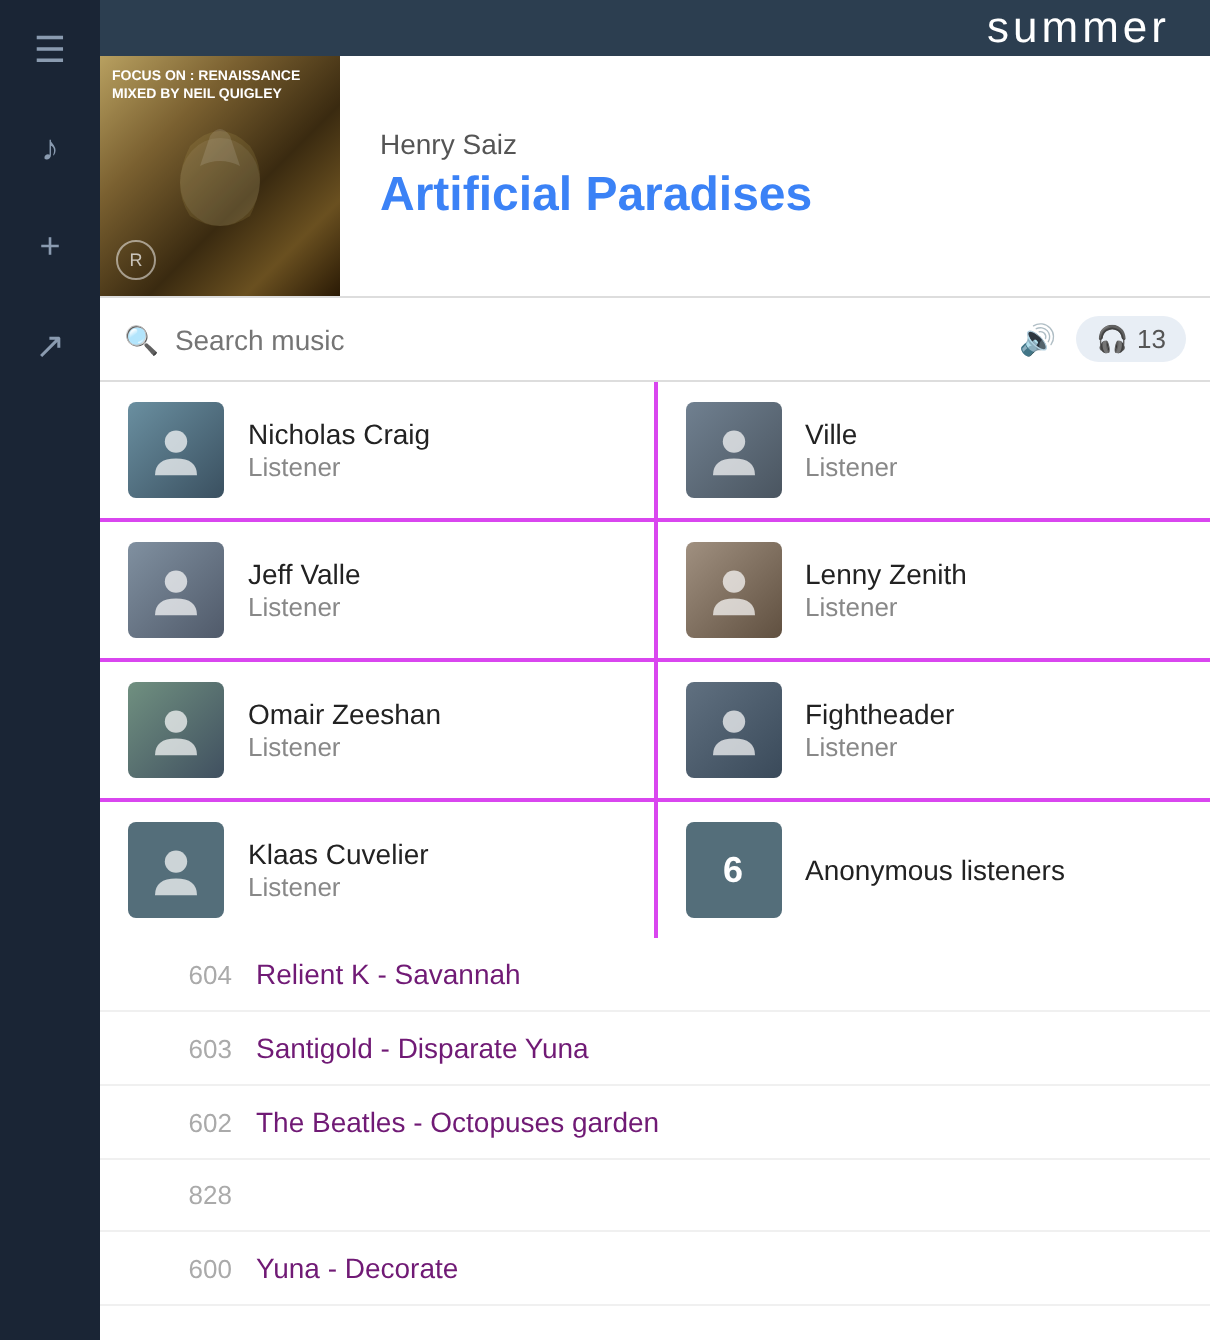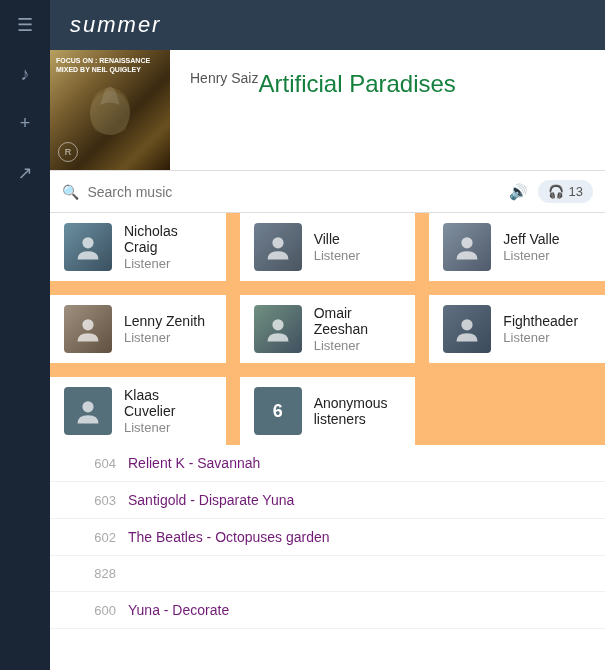--- a/index.html
+++ b/index.html
@@ -34,23 +34,22 @@
       flex: 1;
       display: flex;
       flex-direction: column;
       background: #f0f2f5;
       overflow: hidden;
     }
 
     
     .header {
       background: #2c3e50;
-      padding: 12px 20px;
-      text-align: left;
-      font-style: italic;
+      padding: 1px 20px;
+      text-align: right;
     }
     .header-title {
       color: #ffffff;
       font-size: 22px;
       font-weight: 300;
       letter-spacing: 2px;
     }
 
     
     .now-playing {
@@ -95,31 +94,32 @@
       border: 1px solid rgba(255,255,255,0.5);
       display: flex;
       align-items: center;
       justify-content: center;
       color: rgba(255,255,255,0.7);
       font-size: 9px;
     }
     .track-info {
       padding: 20px 20px;
       display: flex;
+      flex-direction: column;
       justify-content: center;
     }
     .track-artist {
       font-size: 14px;
       color: #555;
       margin-bottom: 4px;
     }
     .track-title {
       font-size: 24px;
-      color: #15803d;
-      font-weight: 400;
+      color: #3b82f6;
+      font-weight: 700;
     }
 
     
     .search-bar {
       display: flex;
       align-items: center;
       background: #ffffff;
       border-bottom: 1px solid #ddd;
       padding: 0 12px;
       height: 42px;
@@ -153,23 +153,23 @@
       background: #e8eef5;
       padding: 4px 10px;
       border-radius: 12px;
       font-size: 13px;
       color: #555;
     }
 
     
     .listeners-grid {
       display: grid;
-      grid-template-columns: 1fr 1fr 1fr;
-      background: #fdba74;
-      gap: 14px;
+      grid-template-columns: 1fr 1fr;
+      background: #d946ef;
+      gap: 2px;
     }
     .listener-item {
       display: flex;
       align-items: center;
       background: #ffffff;
       padding: 10px 14px;
       gap: 12px;
     }
     .listener-avatar {
       width: 48px;

